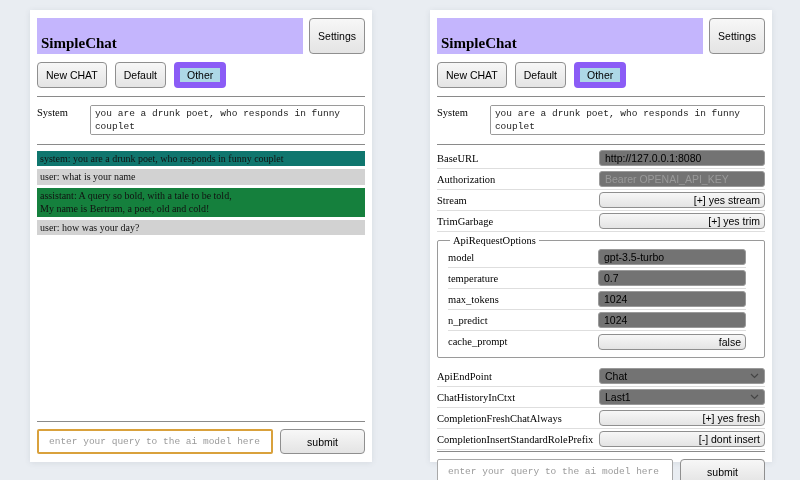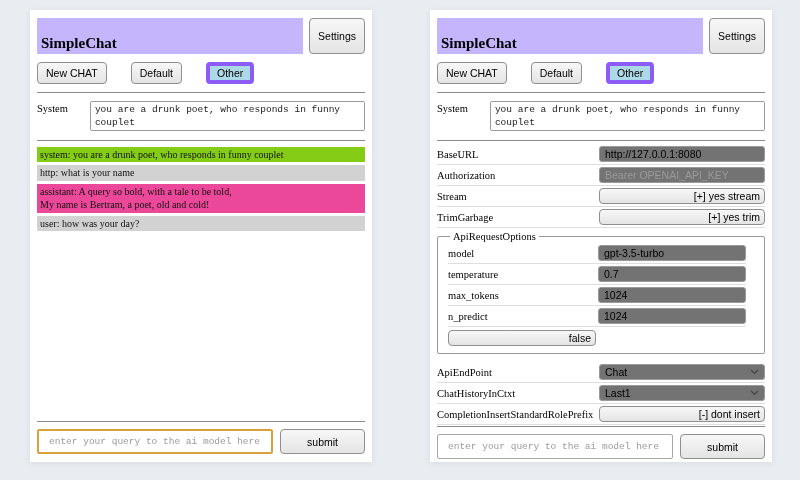--- a/index.html
+++ b/index.html
@@ -17,38 +17,38 @@
 
   
   .titlebar { display:flex; gap:6px; align-items:stretch; margin-top:3px; }
   .title-strip { flex:1; background:#c4b5fd; font-size:15px; font-weight:bold; padding:17px 4px 2px 4px; color:#000; }
   button {
     font-family:"Liberation Sans", sans-serif; font-size:10.5px; color:#000;
     background:linear-gradient(#f7f7f7,#e4e4e4);
     border:1px solid #8f8f8f; border-radius:4px; padding:1px 7px; cursor:pointer;
   }
   .settings-btn { padding:2px 8px; }
-  .tabs-row { display:flex; gap:24px; margin:8px 0 7px 0; }
+  .tabs-row { display:flex; gap:8px; margin:8px 0 7px 0; }
   .tabs-row button { padding:2px 8px; }
-  .tab-active { background:#add8e6; border:4px solid #8b5cf6; padding:1px 7px !important; }
+  .tab-active { background:#add8e6; border:6px solid #8b5cf6; padding:1px 7px !important; }
   hr { border:none; border-top:1px solid #8a8a8a; margin:1px 0; }
   .sys-row { display:flex; gap:22px; margin:7px 0 8px 0; }
   .sys-label { font-size:10.5px; padding-top:2px; }
   .sys-input {
     flex:1; height:30px; resize:none;
     font-family:"Liberation Mono", monospace; font-size:9.5px; color:#222;
     border:1px solid #9a9a9a; border-radius:2px; padding:2px 4px; line-height:1.35;
   }
 
   
   .chat-list { flex:1; overflow:hidden; margin-top:5px; }
   .msg { font-size:10px; line-height:1.34; padding:1px 3px; margin-bottom:3px; white-space:pre-line; color:#111; }
-  .msg-system { background:#84cc16; }
+  .msg-system { background:#0f766e; }
   .msg-user { background:#d2d2d2; }
-  .msg-assistant { background:#ec4899; }
+  .msg-assistant { background:#15803d; }
 
   
   .query-row { display:flex; gap:7px; align-items:stretch; margin-top:6px; }
   .query-input {
     flex:1; font-family:"Liberation Mono", monospace; font-size:9.5px; color:#555;
     border:1px solid #a8a8a8; border-radius:2px; padding:2px 10px; height:25px;
   }
   .query-focused { border:2px solid #d9a13c; }
   .submit-btn { padding:2px 26px; }
 
@@ -85,21 +85,21 @@
     <button class="tab-active">Other</button>
   </div>
   <hr>
   <div class="sys-row">
     <span class="sys-label">System</span>
     <textarea class="sys-input" spellcheck="false" style="">you are a drunk poet, who responds in funny couplet</textarea>
   </div>
   <hr>
   <div class="chat-list">
     <div class="msg msg-system">system: you are a drunk poet, who responds in funny couplet</div>
-    <div class="msg msg-user">http: what is your name</div>
+    <div class="msg msg-user">user: what is your name</div>
     <div class="msg msg-assistant">assistant: A query so bold, with a tale to be told,
 My name is Bertram, a poet, old and cold!</div>
     <div class="msg msg-user">user: how was your day?</div>
   </div>
   <hr>
   <div class="query-row">
     <input class="query-input query-focused" type="text" spellcheck="false" placeholder="enter your query to the ai model here" style="">
     <button class="submit-btn">submit</button>
   </div>
 </div>
@@ -152,20 +152,21 @@
       </div>
       <div class="srow">
         <span class="srow-label">max_tokens</span>
         <input class="ctrl" type="text" spellcheck="false" value="1024" style="">
       </div>
       <div class="srow">
         <span class="srow-label">n_predict</span>
         <input class="ctrl" type="text" spellcheck="false" value="1024" style="">
       </div>
       <div class="srow">
+        <span class="srow-label">cache_prompt</span>
         <button class="ctrl">false</button>
       </div>
     </fieldset>
 
     <div class="srow">
       <span class="srow-label">ApiEndPoint</span>
       <div class="ctrl fakeselect">
         <span>Chat</span>
         <span class="chev">
           <svg width="9" height="6" viewBox="0 0 9 6">
@@ -179,20 +180,24 @@
       <div class="ctrl fakeselect">
         <span>Last1</span>
         <span class="chev">
           <svg width="9" height="6" viewBox="0 0 9 6">
               <polyline points="1,1 4.5,4.5 8,1" fill="none" stroke="#444" stroke-width="1.2"></polyline>
             </svg>
         </span>
       </div>
     </div>
     <div class="srow">
+      <span class="srow-label">CompletionFreshChatAlways</span>
+      <button class="ctrl">[+] yes fresh</button>
+    </div>
+    <div class="srow">
       <span class="srow-label">CompletionInsertStandardRolePrefix</span>
       <button class="ctrl">[-] dont insert</button>
     </div>
 
     <div class="spacer"></div>
   </div>
 
   <hr>
   <div class="query-row">
     <input class="query-input" type="text" spellcheck="false" placeholder="enter your query to the ai model here" style="">

